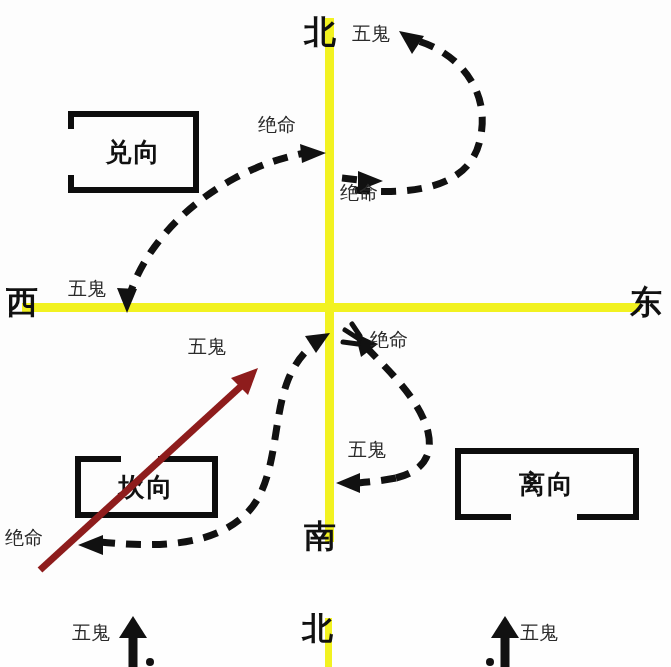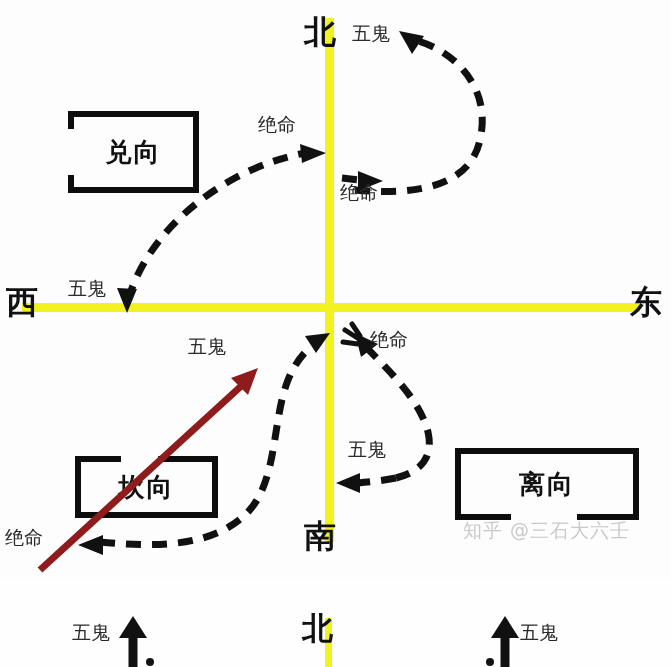--- a/index.html
+++ b/index.html
@@ -254,21 +254,20 @@
 
     <div class="curve-label" id="lbl-n-wugui">五鬼</div>
     <div class="curve-label" id="lbl-jueming-nw">绝命</div>
     <div class="curve-label" id="lbl-jueming-ne">绝命</div>
     <div class="curve-label" id="lbl-w-wugui">五鬼</div>
     <div class="curve-label" id="lbl-sw-wugui">五鬼</div>
     <div class="curve-label" id="lbl-se-jueming">绝命</div>
     <div class="curve-label" id="lbl-se-wugui">五鬼</div>
     <div class="curve-label" id="lbl-sw-jueming">绝命</div>
 
-    <div id="watermark">知乎 @三石大六壬</div>
   </div>
 
   <div id="panel-bottom">
     <div id="bottom-axis-v"></div>
   </div>
 
   <svg id="bottom-arrows" viewBox="0 0 671 67" xmlns="http://www.w3.org/2000/svg">
 
     <line x1="133" y1="67" x2="133" y2="28" stroke="#111" stroke-width="9"></line>
     <polygon points="133,16 119,38 147,38" fill="#111"></polygon>

